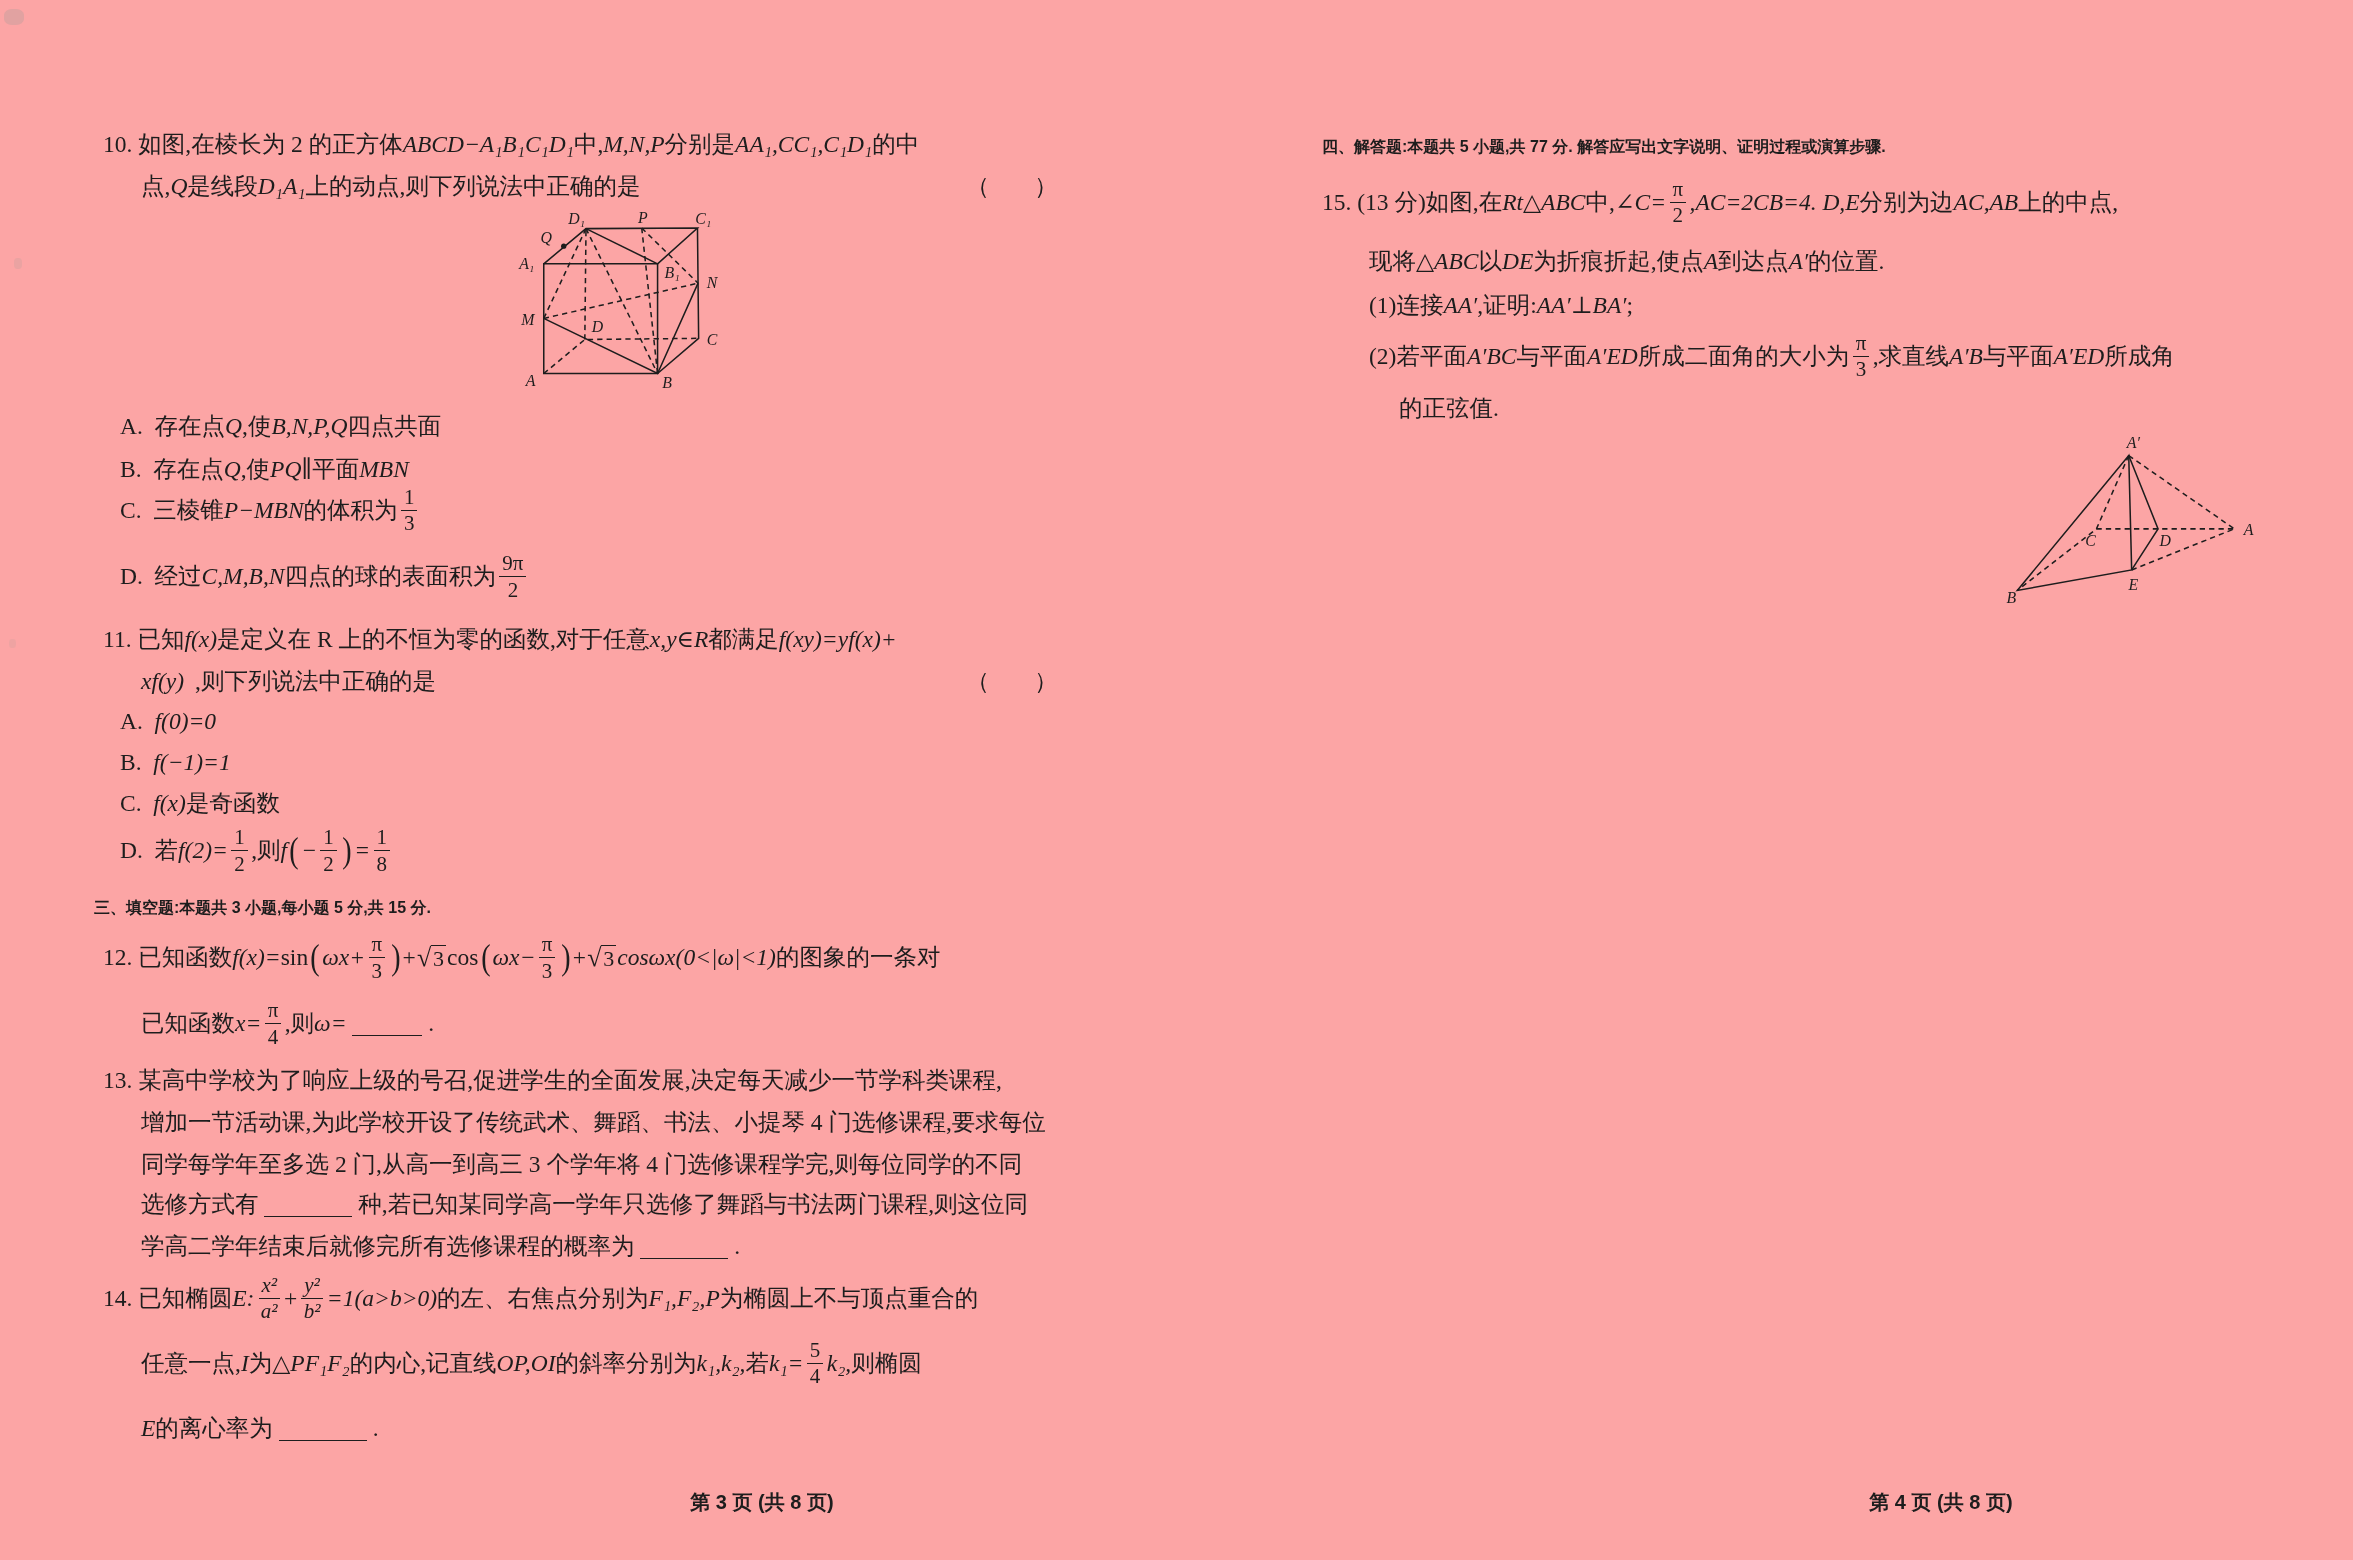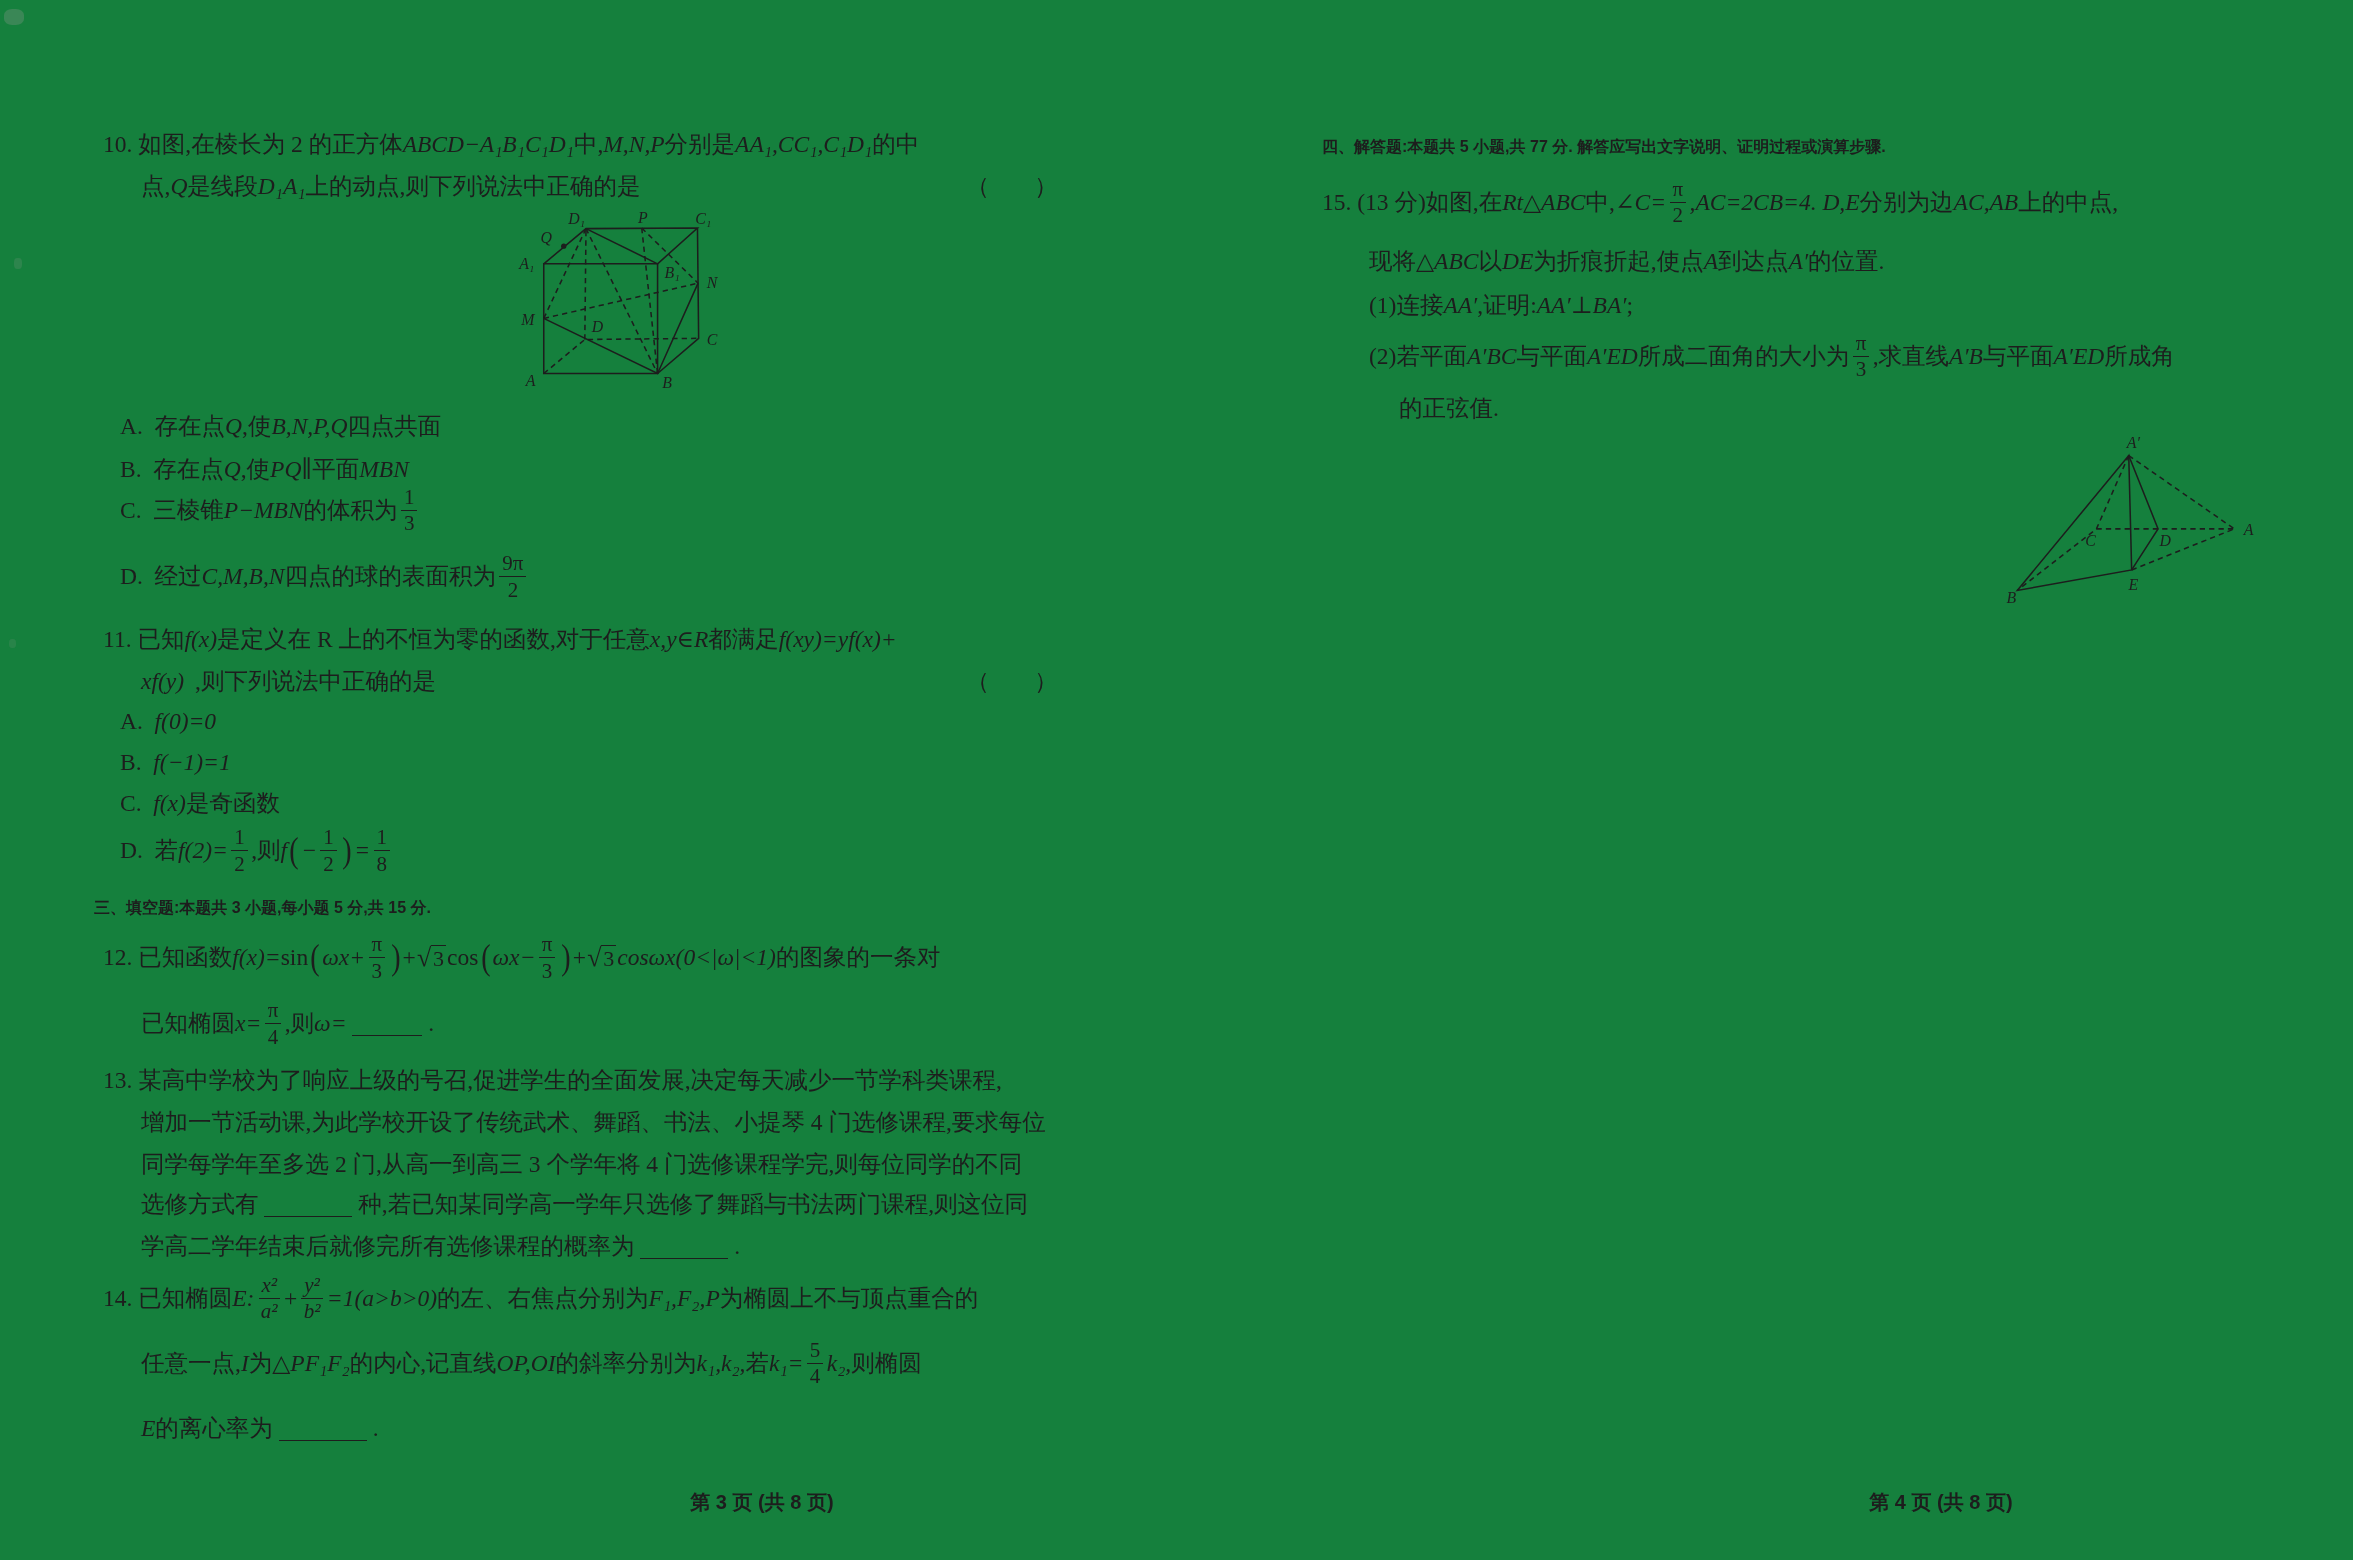--- a/index.html
+++ b/index.html
@@ -1,16 +1,16 @@
 <!DOCTYPE html>
 <html style="font-size:9.4px"><head>
 <meta charset="utf-8">
 <style>
   html,body{margin:0;padding:0;background:#e8e8e6;}
-  #sheet{position:relative;width:2354px;height:1561px;background:#15803d;
+  #sheet{position:relative;width:2354px;height:1561px;background:#fca5a5;
          font-family:"Liberation Serif","DejaVu Serif",serif;color:#1d1d1d;overflow:hidden;}
   .line{position:absolute;white-space:nowrap;display:flex;align-items:center;
         font-size:23.5px;height:33px;line-height:33px;}
   .tall{height:59px;line-height:59px;}
   .lab{margin-right:11.7px;}
   .m{font-style:italic;}
   .cjk{font-style:normal;}
   .frac{display:inline-flex;flex-direction:column;align-items:center;line-height:1.05;
         font-size:21px;margin:0 3.5px;vertical-align:middle;}
   .frac .num{display:block;padding:0 2.9px 1.8px;border-bottom:1.8px solid #1d1d1d;}
@@ -210,21 +210,21 @@
       <span class="bigp">)</span>
       <span>+</span>
       <span class="sqrt">
         <span class="sign">√</span>
         <span class="rad">3</span>
       </span>
       <span class="m">cosωx(0&lt;|ω|&lt;1)</span>
       <span class="cjk">的图象的一条对</span>
   </div>
   <div class="line tall" style="left:141px;top:996px;height:55px;">
-    <span class="cjk">已知椭圆 </span>
+    <span class="cjk">已知函数 </span>
       <span class="m">x=</span>
       <span class="frac">
         <span class="num">π</span>
         <span class="den">4</span>
       </span>
       <span class="cjk">,则 </span>
       <span class="m">ω=</span>
       <span class="blank w120"></span>
       <span class="cjk">.</span>
   </div>

